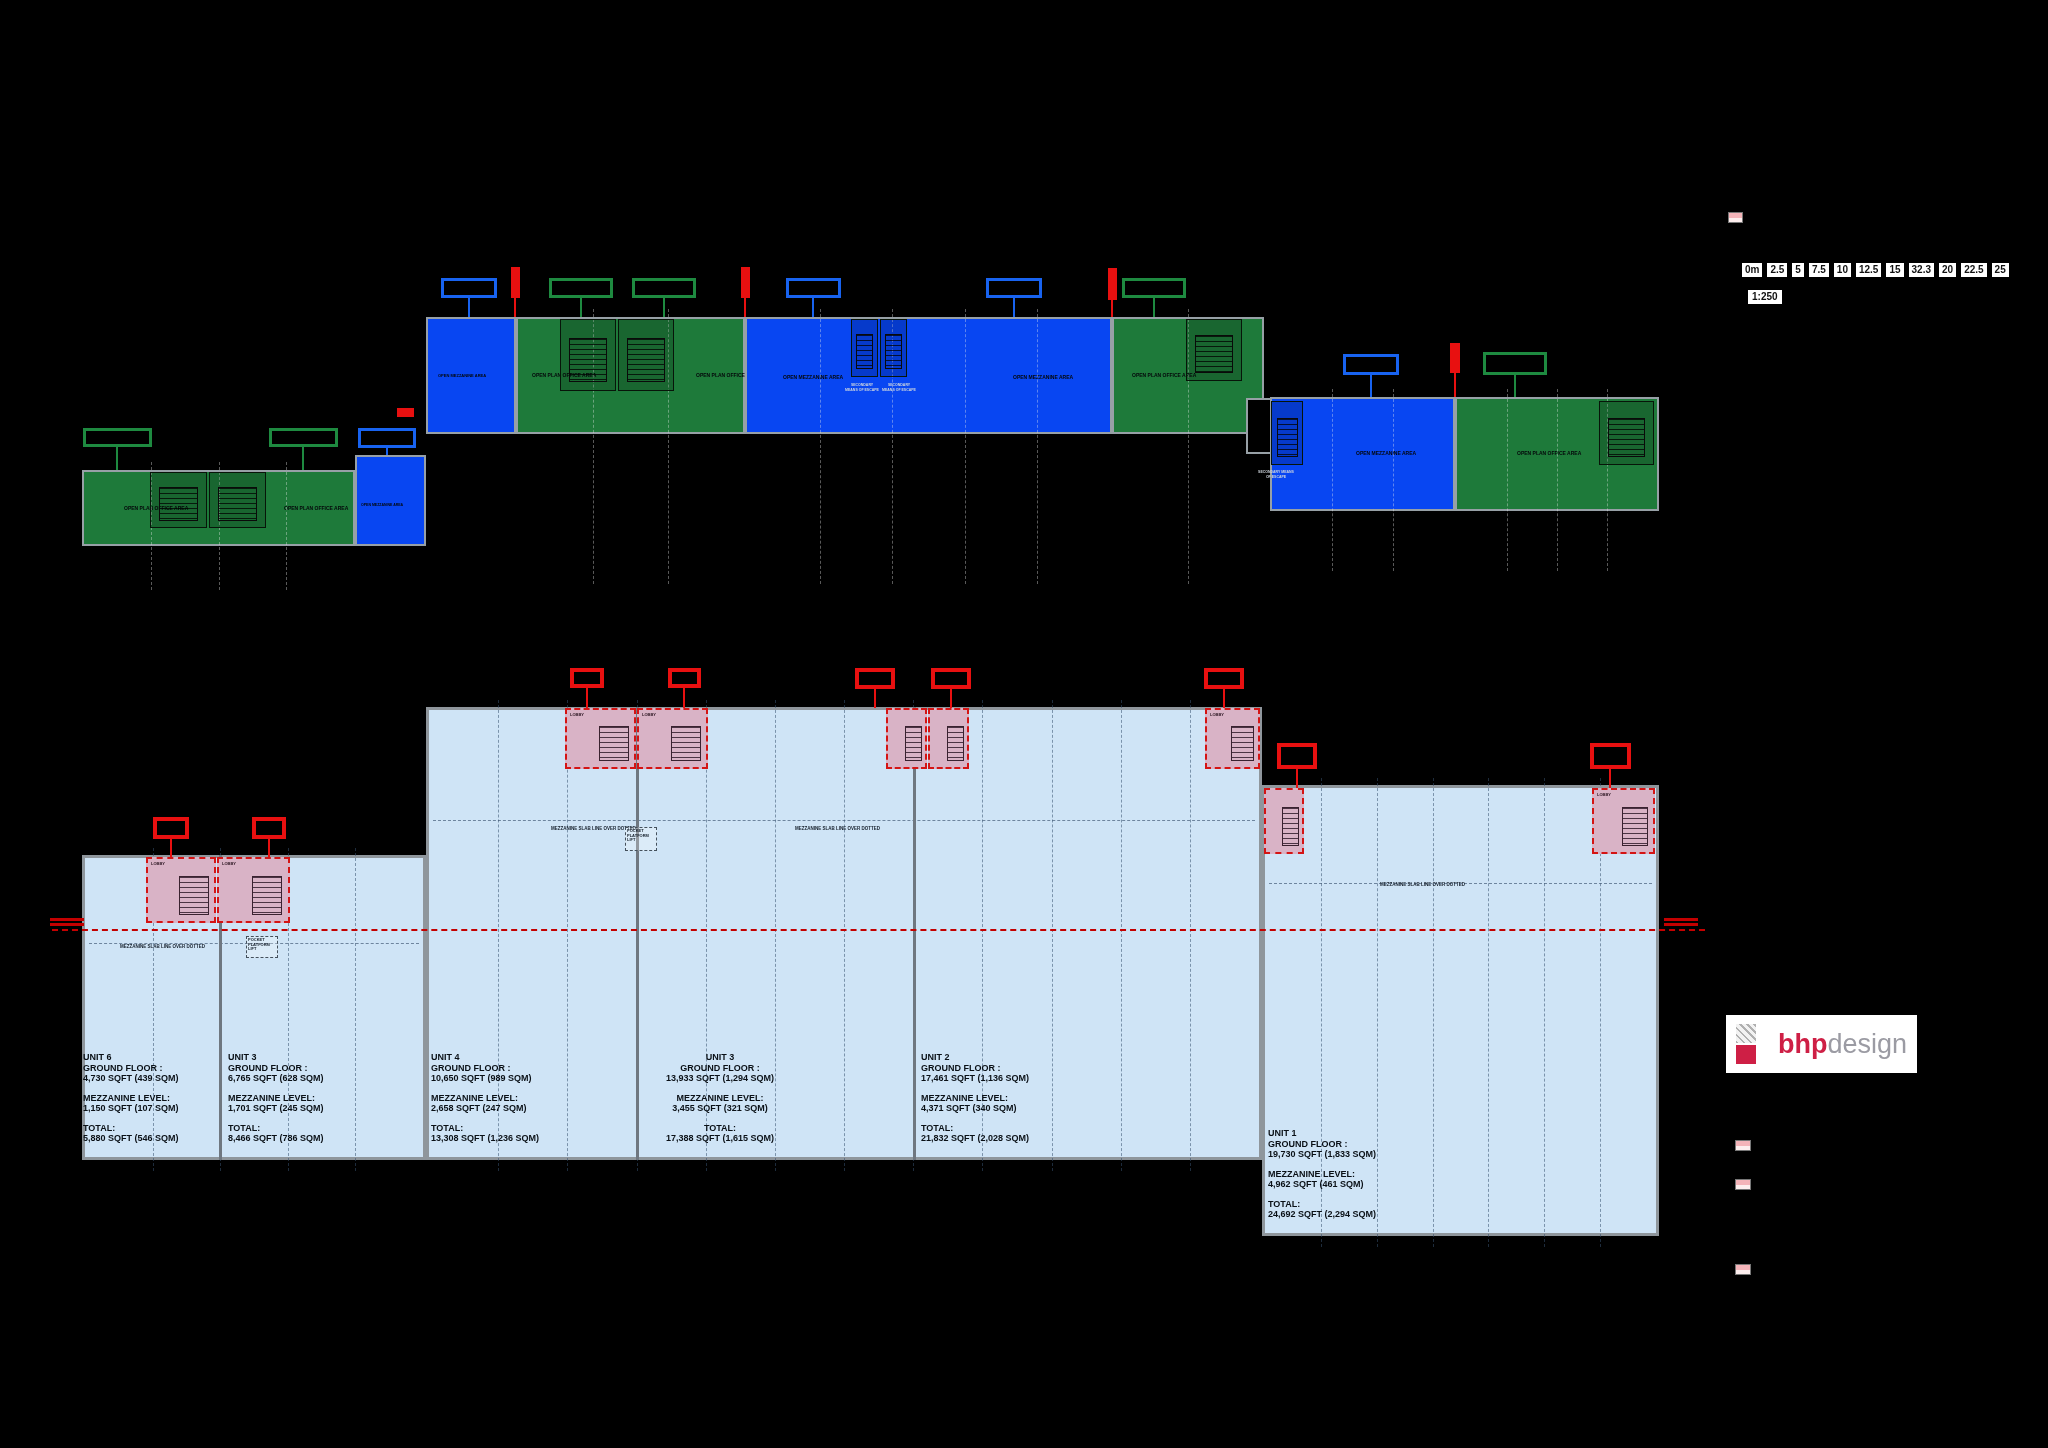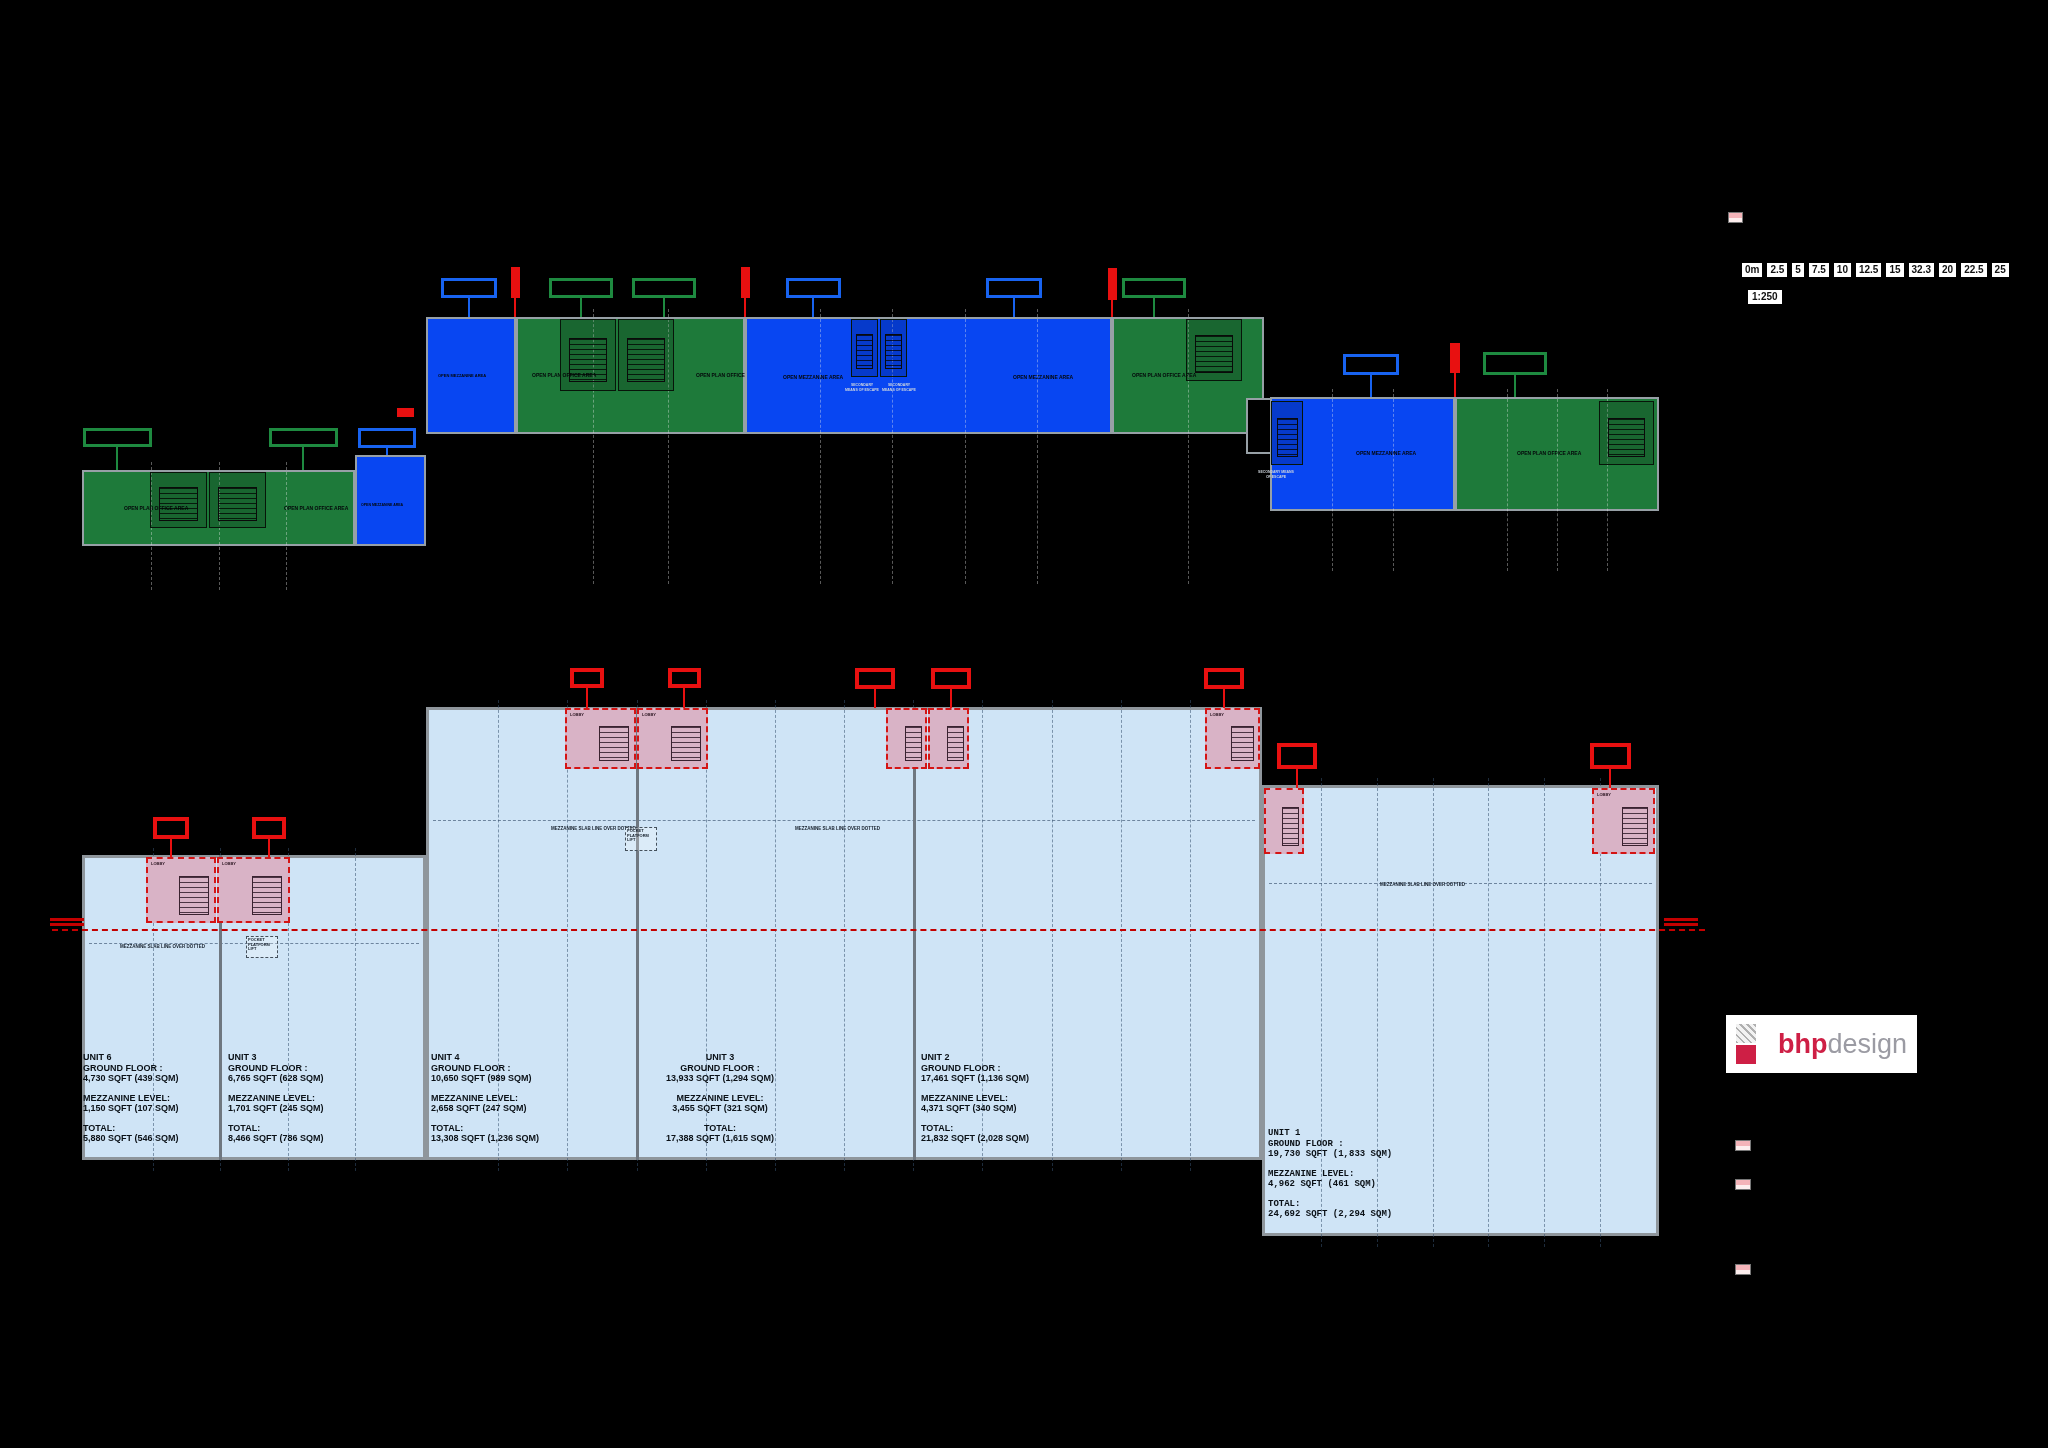--- a/index.html
+++ b/index.html
@@ -330,21 +330,21 @@
       <div class="u-name">UNIT 2</div>
       <div>GROUND FLOOR :</div>
       <div>17,461 SQFT  (1,136 SQM)</div>
       <div class="gap"></div>
       <div>MEZZANINE LEVEL:</div>
       <div>4,371 SQFT  (340 SQM)</div>
       <div class="gap"></div>
       <div>TOTAL:</div>
       <div>21,832 SQFT  (2,028 SQM)</div>
     </div>
-    <div class="usum" style="left:1268px;top:1128px;font-family:Liberation Mono, monospace;">
+    <div class="usum" style="left:1268px;top:1128px;">
       <div class="u-name">UNIT 1</div>
       <div>GROUND FLOOR :</div>
       <div>19,730 SQFT  (1,833 SQM)</div>
       <div class="gap"></div>
       <div>MEZZANINE LEVEL:</div>
       <div>4,962 SQFT  (461 SQM)</div>
       <div class="gap"></div>
       <div>TOTAL:</div>
       <div>24,692 SQFT  (2,294 SQM)</div>
     </div>

